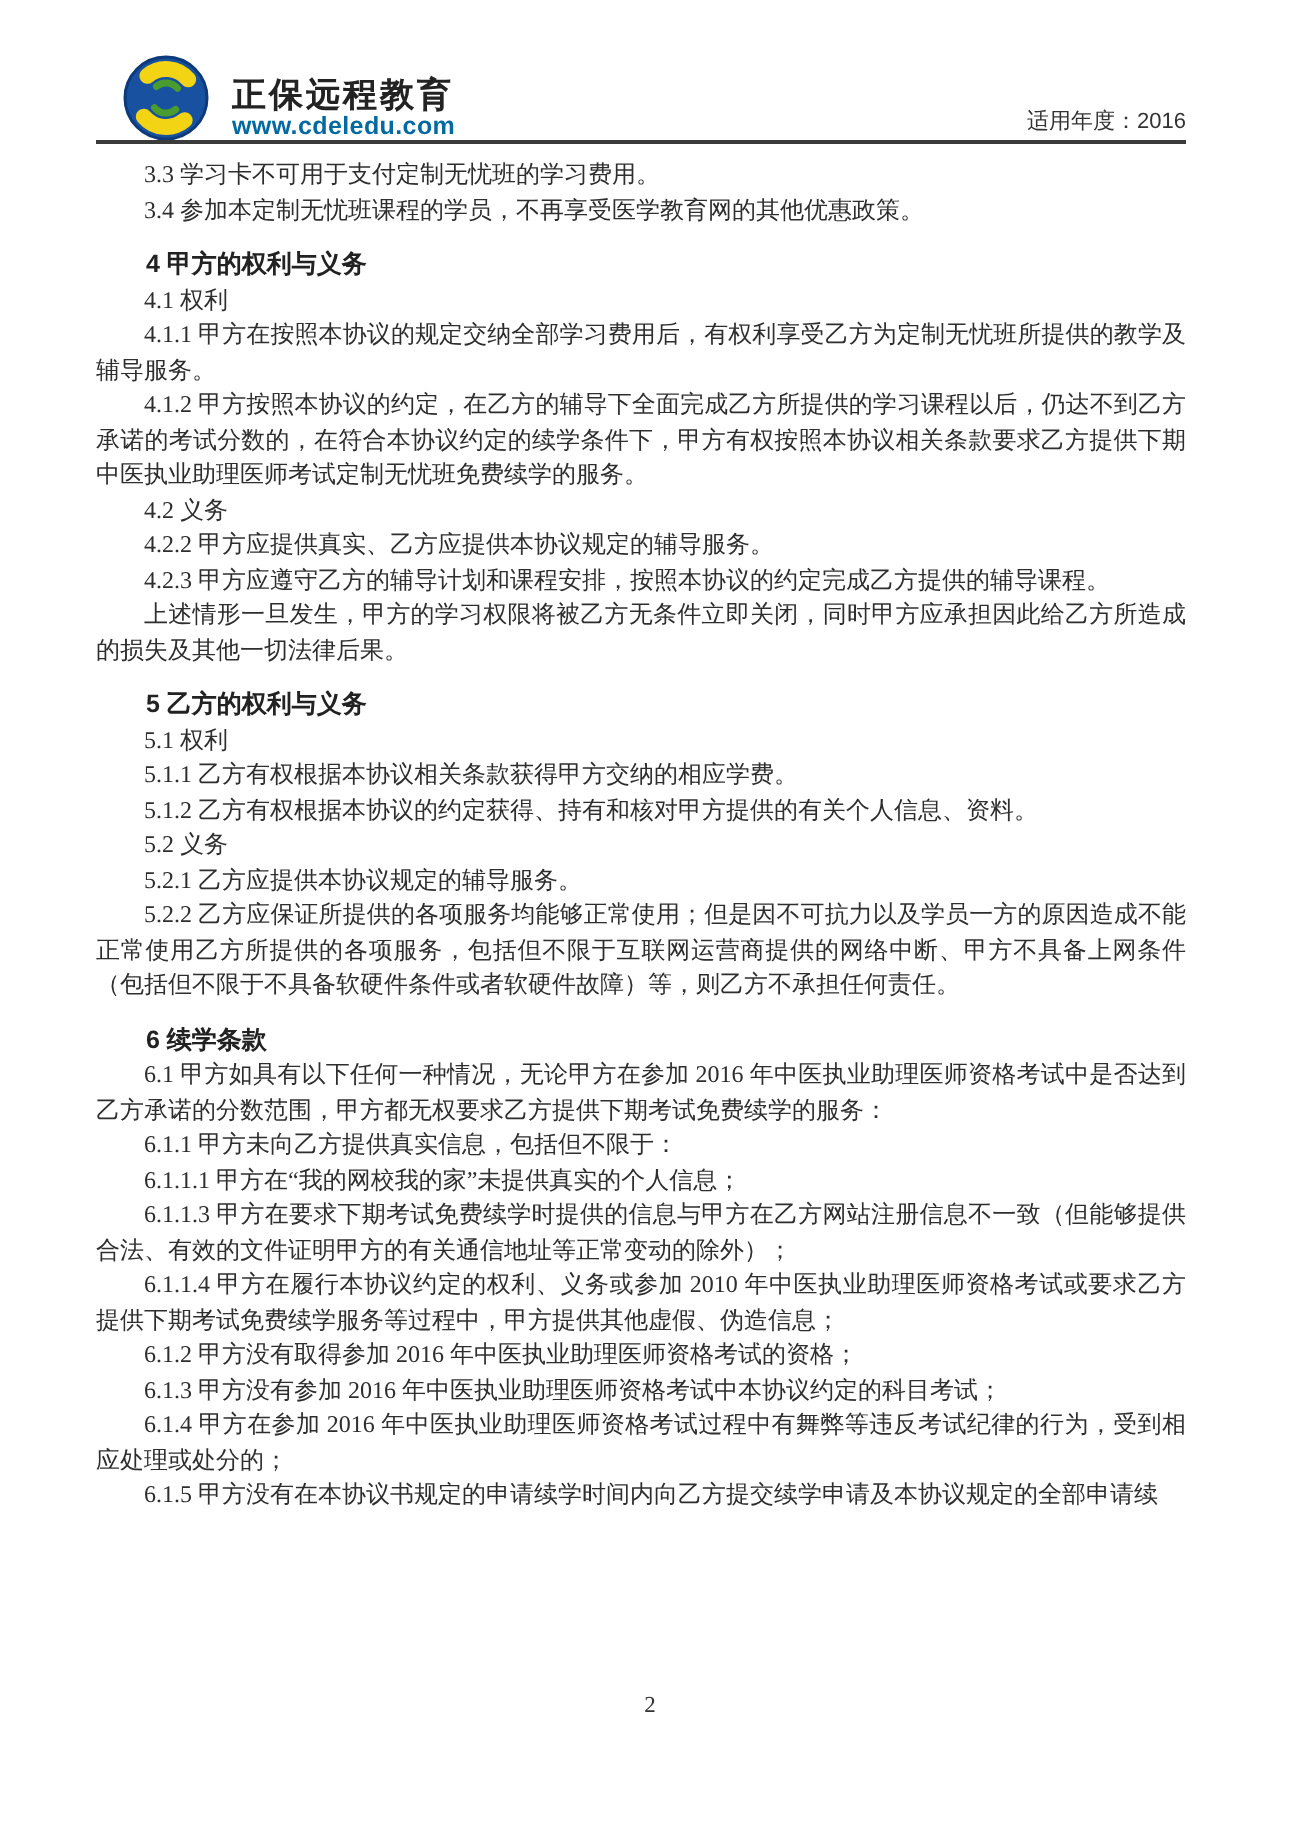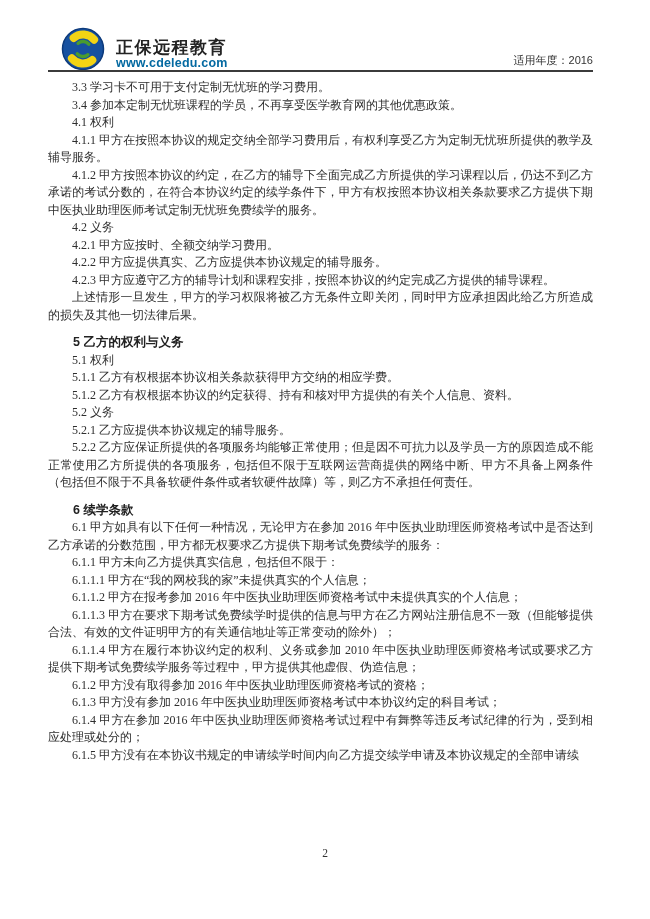--- a/index.html
+++ b/index.html
@@ -104,40 +104,39 @@
       </div>
     </div>
     <div class="year">适用年度：2016</div>
   </div>
 
   <div class="rule"></div>
 
   <div class="content">
     <p>3.3 学习卡不可用于支付定制无忧班的学习费用。</p>
     <p>3.4 参加本定制无忧班课程的学员，不再享受医学教育网的其他优惠政策。</p>
+    <p class="h">4 甲方的权利与义务</p>
     <p>4.1 权利</p>
     <p>4.1.1 甲方在按照本协议的规定交纳全部学习费用后，有权利享受乙方为定制无忧班所提供的教学及辅导服务。</p>
     <p>4.1.2 甲方按照本协议的约定，在乙方的辅导下全面完成乙方所提供的学习课程以后，仍达不到乙方承诺的考试分数的，在符合本协议约定的续学条件下，甲方有权按照本协议相关条款要求乙方提供下期中医执业助理医师考试定制无忧班免费续学的服务。</p>
     <p>4.2 义务</p>
-    <p>4.2.1 甲方应按时、全额交纳学习费用。</p>
     <p>4.2.2 甲方应提供真实、乙方应提供本协议规定的辅导服务。</p>
     <p>4.2.3 甲方应遵守乙方的辅导计划和课程安排，按照本协议的约定完成乙方提供的辅导课程。</p>
     <p>上述情形一旦发生，甲方的学习权限将被乙方无条件立即关闭，同时甲方应承担因此给乙方所造成的损失及其他一切法律后果。</p>
     <p class="h">5 乙方的权利与义务</p>
     <p>5.1 权利</p>
     <p>5.1.1 乙方有权根据本协议相关条款获得甲方交纳的相应学费。</p>
     <p>5.1.2 乙方有权根据本协议的约定获得、持有和核对甲方提供的有关个人信息、资料。</p>
     <p>5.2 义务</p>
     <p>5.2.1 乙方应提供本协议规定的辅导服务。</p>
     <p>5.2.2 乙方应保证所提供的各项服务均能够正常使用；但是因不可抗力以及学员一方的原因造成不能正常使用乙方所提供的各项服务，包括但不限于互联网运营商提供的网络中断、甲方不具备上网条件（包括但不限于不具备软硬件条件或者软硬件故障）等，则乙方不承担任何责任。</p>
     <p class="h">6 续学条款</p>
     <p>6.1 甲方如具有以下任何一种情况，无论甲方在参加 2016 年中医执业助理医师资格考试中是否达到乙方承诺的分数范围，甲方都无权要求乙方提供下期考试免费续学的服务：</p>
     <p>6.1.1 甲方未向乙方提供真实信息，包括但不限于：</p>
     <p>6.1.1.1 甲方在“我的网校我的家”未提供真实的个人信息；</p>
-    <p>6.1.1.2 甲方在报考参加 2016 年中医执业助理医师资格考试中未提供真实的个人信息；</p>
     <p>6.1.1.3 甲方在要求下期考试免费续学时提供的信息与甲方在乙方网站注册信息不一致（但能够提供合法、有效的文件证明甲方的有关通信地址等正常变动的除外）；</p>
     <p>6.1.1.4 甲方在履行本协议约定的权利、义务或参加 2010 年中医执业助理医师资格考试或要求乙方提供下期考试免费续学服务等过程中，甲方提供其他虚假、伪造信息；</p>
     <p>6.1.2 甲方没有取得参加 2016 年中医执业助理医师资格考试的资格；</p>
     <p>6.1.3 甲方没有参加 2016 年中医执业助理医师资格考试中本协议约定的科目考试；</p>
     <p>6.1.4 甲方在参加 2016 年中医执业助理医师资格考试过程中有舞弊等违反考试纪律的行为，受到相应处理或处分的；</p>
     <p>6.1.5 甲方没有在本协议书规定的申请续学时间内向乙方提交续学申请及本协议规定的全部申请续</p>
   </div>
 
   <div class="pageno">2</div>
 

